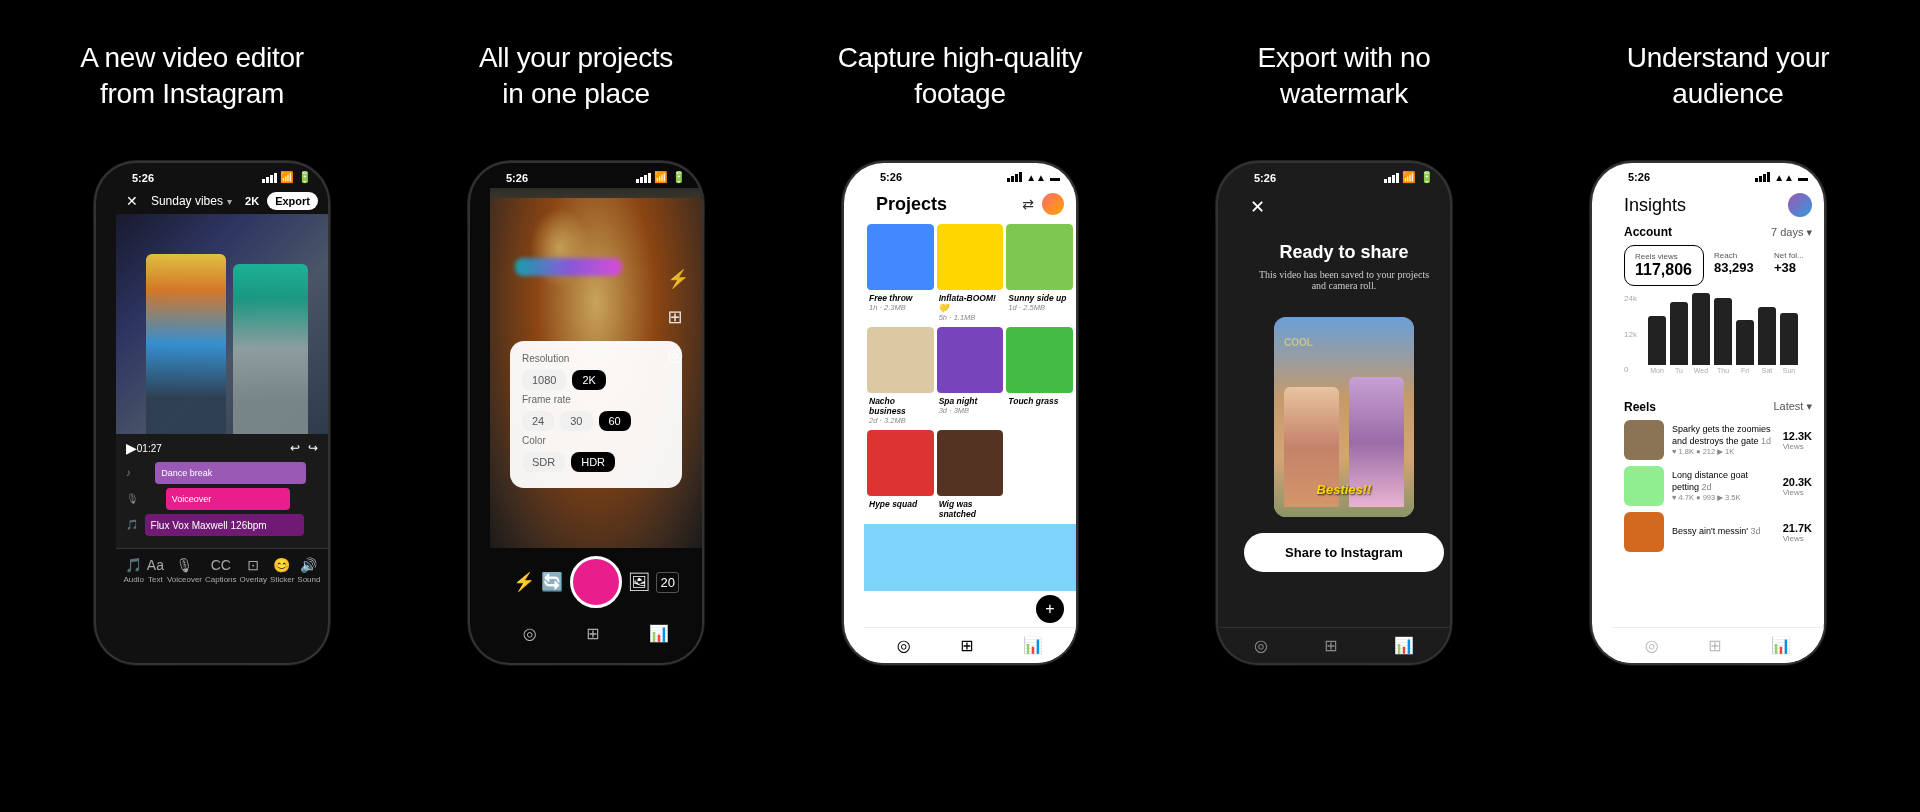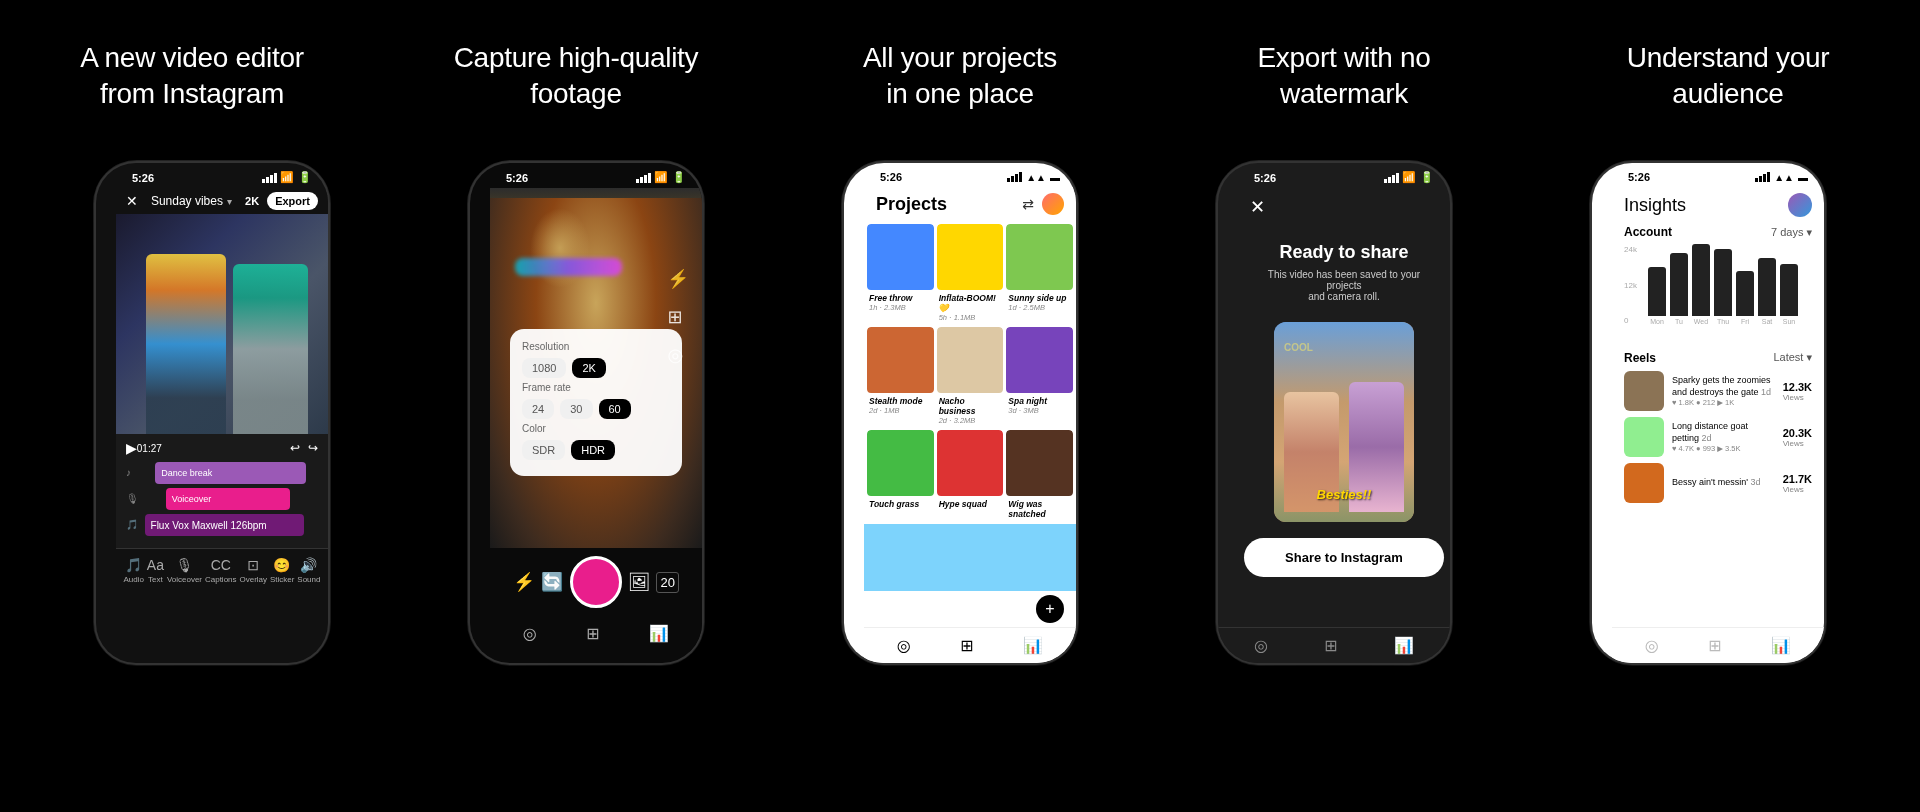--- a/index.html
+++ b/index.html
@@ -257,21 +257,21 @@
       top: 20px;
       left: 40px;
       width: 60px;
       height: 80px;
       background: radial-gradient(ellipse, rgba(200,164,90,0.9) 0%, transparent 70%);
       border-radius: 50%;
     }
 
     .phone2-settings-panel {
       position: absolute;
-      bottom: 72px;
+      bottom: 60px;
       left: 20px;
       right: 20px;
       background: rgba(255,255,255,0.95);
       border-radius: 14px;
       padding: 12px;
     }
 
     .panel-label {
       font-size: 10px;
       color: #666;
@@ -442,21 +442,22 @@
       color: #fff;
       font-size: 18px;
       font-weight: 700;
       margin-bottom: 6px;
     }
 
     .phone4-ready-subtitle {
       color: #ccc;
       font-size: 10px;
       text-align: center;
-      margin-bottom: 20px;
+      margin-bottom: 26px;
+      font-family: Liberation Serif, serif;
     }
 
     .phone4-preview {
       width: 140px;
       height: 200px;
       border-radius: 12px;
       overflow: hidden;
       background: linear-gradient(135deg, #4a6fa5, #c8956c, #d4a574);
       position: relative;
     }
@@ -717,24 +718,24 @@
 </head>
 <body>
 
 <div class="page-container">
 
   <div class="headings-row">
     <div class="heading-col">
       <div class="heading-text">A new video editor<br>from Instagram</div>
     </div>
     <div class="heading-col">
-      <div class="heading-text">Capture high-quality<br>footage</div>
+      <div class="heading-text">All your projects<br>in one place</div>
     </div>
     <div class="heading-col">
-      <div class="heading-text">All your projects<br>in one place</div>
+      <div class="heading-text">Capture high-quality<br>footage</div>
     </div>
     <div class="heading-col">
       <div class="heading-text">Export with no<br>watermark</div>
     </div>
     <div class="heading-col">
       <div class="heading-text">Understand your<br>audience</div>
     </div>
   </div>
 
   <div class="phones-row">
@@ -966,29 +967,20 @@
         <div class="project-thumb">
           <div style="width:100%;height:66px;background:#7ec850;border-radius:4px;"></div>
         </div>
         <div class="project-info">
           <div class="project-name">Sunny side up</div>
           <div class="project-meta">1d · 2.5MB</div>
         </div>
       </div>
                 <div class="project-thumb-wrapper">
         <div class="project-thumb">
-          <div style="width:100%;height:66px;background:#cc6633;border-radius:4px;"></div>
-        </div>
-        <div class="project-info">
-          <div class="project-name">Stealth mode</div>
-          <div class="project-meta">2d · 1MB</div>
-        </div>
-      </div>
-                <div class="project-thumb-wrapper">
-        <div class="project-thumb">
           <div style="width:100%;height:66px;background:#ddc8a4;border-radius:4px;"></div>
         </div>
         <div class="project-info">
           <div class="project-name">Nacho business</div>
           <div class="project-meta">2d · 3.2MB</div>
         </div>
       </div>
                 <div class="project-thumb-wrapper">
         <div class="project-thumb">
           <div style="width:100%;height:66px;background:#7744bb;border-radius:4px;"></div>
@@ -1110,20 +1102,34 @@
           <div class="phone5-header">
             <span class="phone5-title">Insights</span>
             <div class="phone5-avatar"></div>
           </div>
 
           <div class="phone5-account-row">
             <span class="phone5-account-label">Account</span>
             <span class="phone5-days">7 days ▾</span>
           </div>
 
+          <div class="phone5-metrics">
+            <div class="metric-card">
+              <div class="metric-label">Reels views</div>
+              <div class="metric-value">117,806</div>
+            </div>
+            <div class="metric-card-plain">
+              <div class="metric-label">Reach</div>
+              <div class="metric-value" style="font-size:13px;">83,293</div>
+            </div>
+            <div class="metric-card-plain">
+              <div class="metric-label">Net fol...</div>
+              <div class="metric-value" style="font-size:13px;">+38</div>
+            </div>
+          </div>
 
           <div class="chart-area" id="insights-chart">
             <div class="chart-y-labels">
               <span>24k</span>
               <span>12k</span>
               <span>0</span>
             </div>
             <div class="chart-bars" id="chart-bars-container">
                 <div class="chart-bar-col">
         <div class="chart-bar" style="height:49.5px;"></div>

